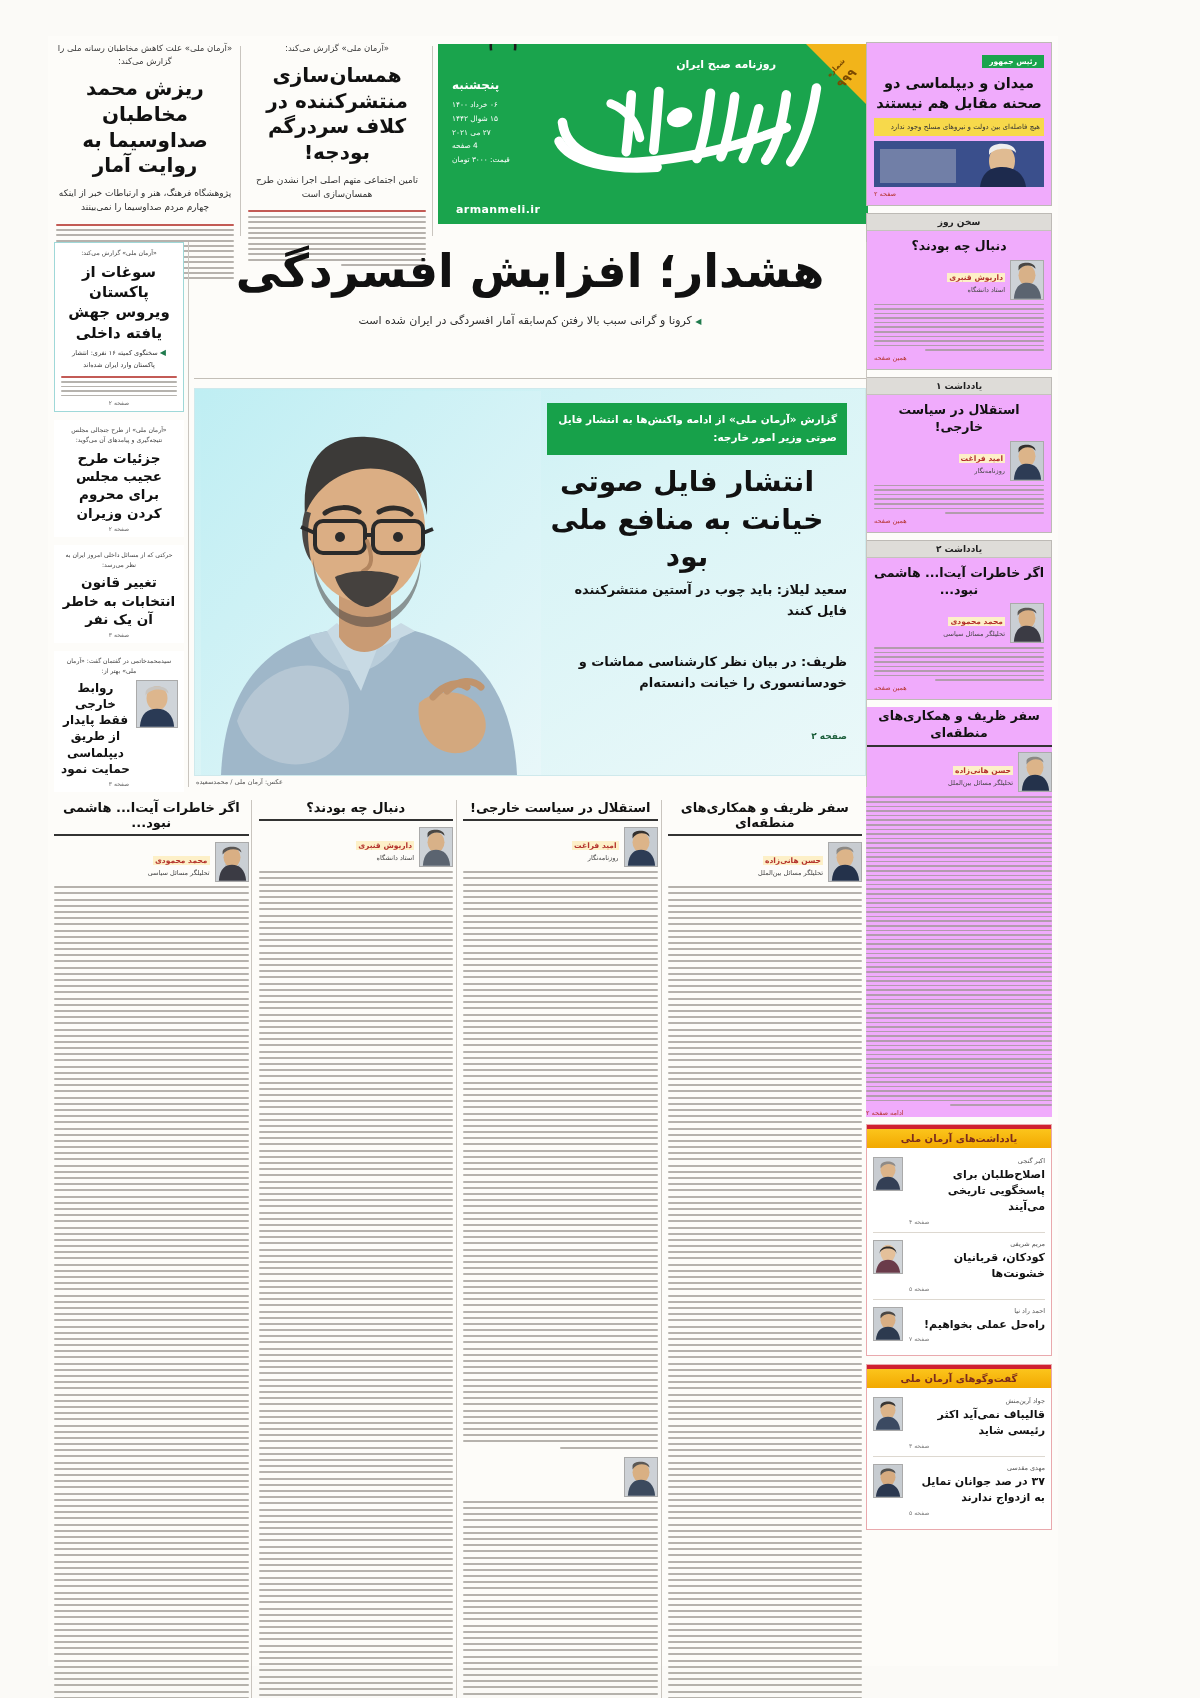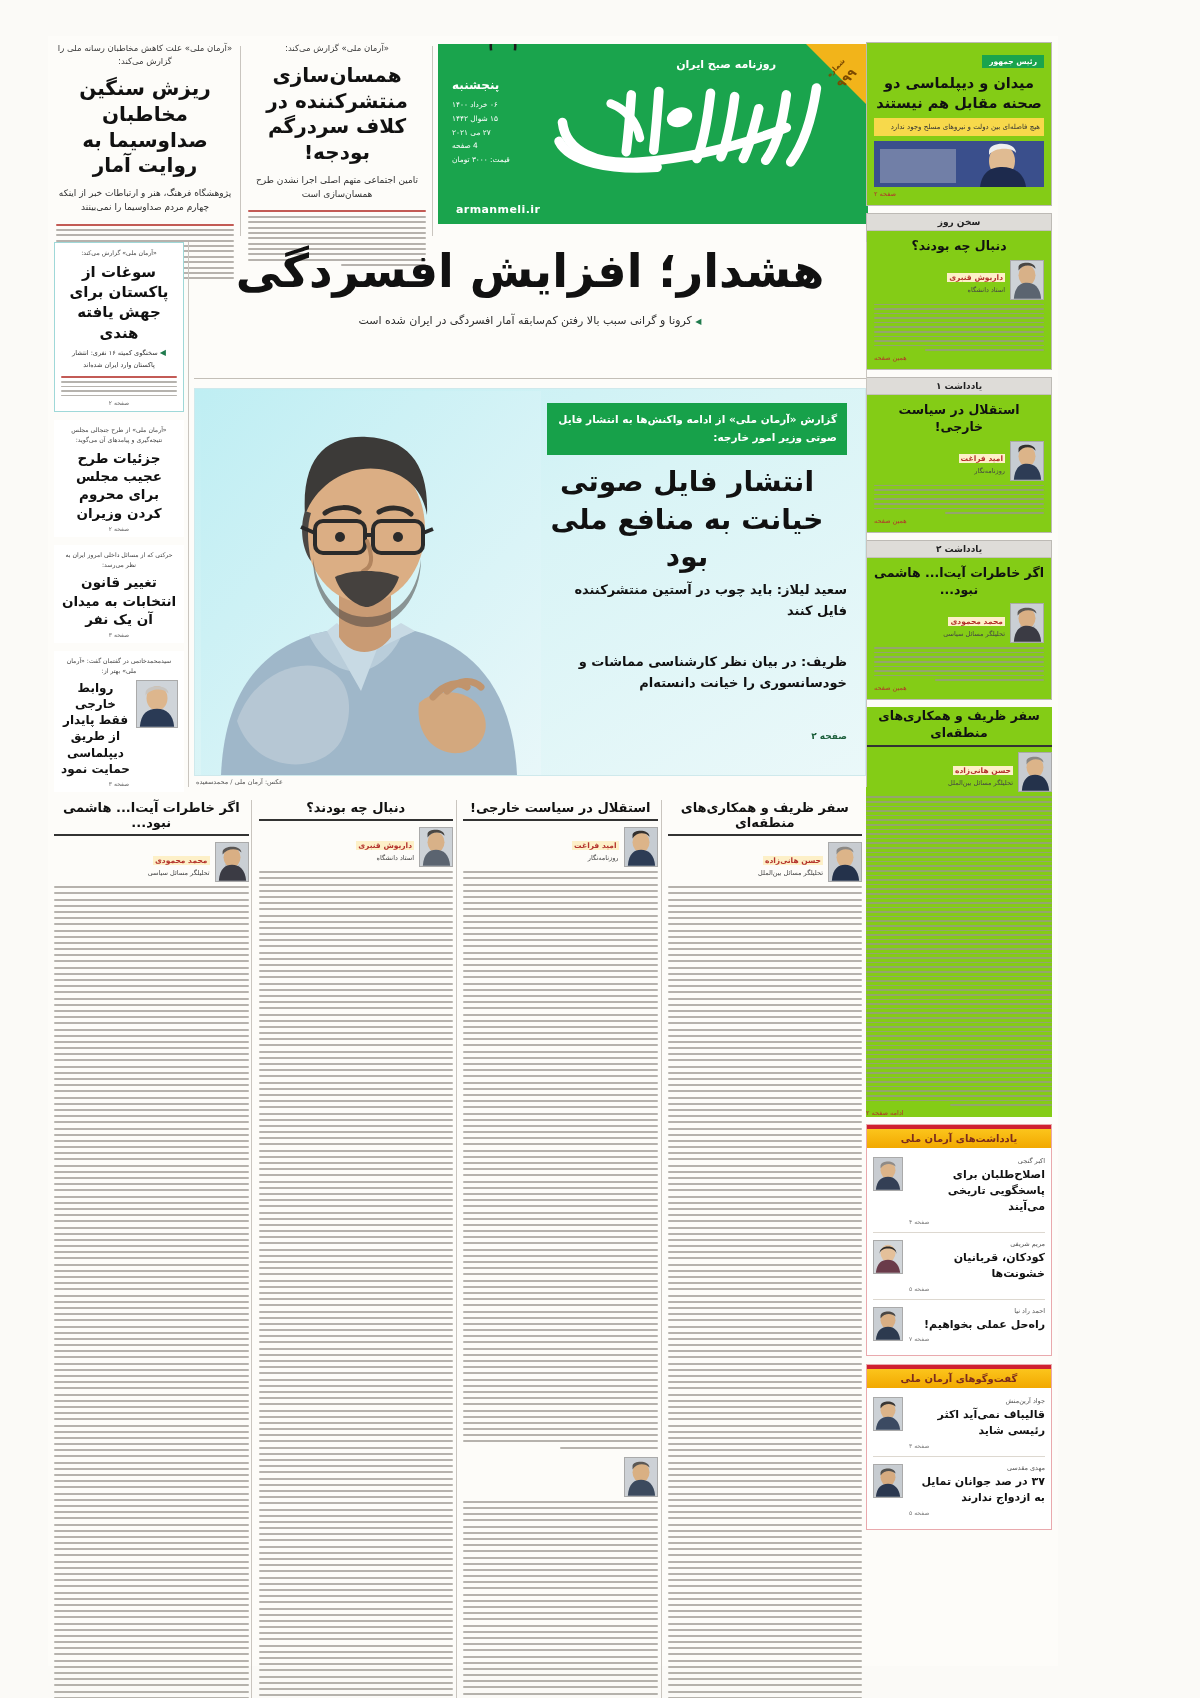--- a/index.html
+++ b/index.html
@@ -143,21 +143,21 @@
   }
   .lead-q1 { top: 190px; }
   .lead-q2 { top: 262px; }
 
   
   .portrait { position: absolute; left: 6px; bottom: 0; width: 340px; height: 384px; }
 
   
   .side { position: absolute; right: 6px; top: 6px; width: 186px; }
   .side-card {
-    border: 1px solid #bdbab5; background: #84cc16;
+    border: 1px solid #bdbab5; background: #f0abfc;
     margin-bottom: 7px; padding: 6px 7px 7px;
     position: relative;
   }
   .side-ribbon {
     background: #1aa44d; color: #fff; font-size: 7.5px; font-weight: bold;
     display: inline-block; padding: 2px 7px; margin-bottom: 5px;
   }
   .side-bar {
     background: #dedcd8; color: #222; font-size: 9px; font-weight: bold;
     text-align: center; padding: 3px 0; margin: -6px -7px 6px;
@@ -223,21 +223,21 @@
   .mini-hd { font-weight: bold; font-size: 12px; text-align: center; margin: 8px 0 5px; line-height: 1.4; }
 </style>
 </head>
 <body>
 
 <div class="page">
 <div class="paper">
 
   <div class="top-left-a">
     <div class="kicker">«آرمان ملی» علت کاهش مخاطبان رسانه ملی را گزارش می‌کند:</div>
-    <div class="hd" style="margin-top:8px">ریزش سنگین مخاطبان صداوسیما به روایت آمار</div>
+    <div class="hd" style="margin-top:8px">ریزش محمد مخاطبان صداوسیما به روایت آمار</div>
     <div class="sub" style="margin-top:7px">پژوهشگاه فرهنگ، هنر و ارتباطات خبر از اینکه چهارم مردم صداوسیما را نمی‌بینند</div>
     <div class="lines dense hl-red" style="margin-top:9px">
       <i style="width:100%"></i>
           <i style="width:100%"></i>
           <i style="width:100%"></i>
           <i style="width:100%"></i>
       <i style="width:100%"></i>
           <i style="width:100%"></i>
           <i style="width:100%"></i>
           <i style="width:100%"></i>
@@ -668,21 +668,21 @@
               </div>
         </div>
       </div>
     </div>
 
   </div>
 
   <div class="rail">
     <div class="rail-card">
       <div class="rail-kick">«آرمان ملی» گزارش می‌کند:</div>
-      <div class="rail-hd">سوغات از پاکستان برای جهش یافته هندی</div>
+      <div class="rail-hd">سوغات از پاکستان ویروس جهش یافته داخلی</div>
       <div class="rail-sub">
         <span class="arrow">◀</span>
         <span>سخنگوی کمیته ۱۶ نفری: انتشار پاکستان وارد ایران شده‌اند</span>
       </div>
       <div class="lines tiny hl-red" style="margin-top:6px">
         <i style="width:100%"></i>
             <i style="width:100%"></i>
             <i style="width:100%"></i>
             <i style="width:100%"></i>
             <i style="width:100%"></i>
@@ -691,21 +691,21 @@
     </div>
 
     <div class="rail-card" style="border:none">
       <div class="rail-kick">«آرمان ملی» از طرح جنجالی مجلس نتیجه‌گیری و پیامدهای آن می‌گوید:</div>
       <div class="rail-hd sm">جزئیات طرح عجیب مجلس برای محروم کردن وزیران</div>
       <div class="rail-pg">صفحه ۲</div>
     </div>
 
     <div class="rail-card" style="border:none">
       <div class="rail-kick">حرکتی که از مسائل داخلی امروز ایران به نظر می‌رسد:</div>
-      <div class="rail-hd sm">تغییر قانون انتخابات به میدان آن یک نفر</div>
+      <div class="rail-hd sm">تغییر قانون انتخابات به خاطر آن یک نفر</div>
       <div class="rail-pg">صفحه ۳</div>
     </div>
 
     <div class="rail-card" style="border:none">
       <div class="rail-kick">سیدمحمدخاتمی در گفتمان گفت: «آرمان ملی» بهتر از:</div>
       <div style="display:flex;gap:5px;align-items:flex-start">
         <div class="avatar" style="width:42px;height:48px;flex:0 0 42px">
           <svg viewBox="0 0 42 48" aria-hidden="true">
                 <rect width="42" height="48" fill="#cfd4d9"></rect>
                 <ellipse cx="21" cy="18" rx="11" ry="13" fill="#ddb68d"></ellipse>

